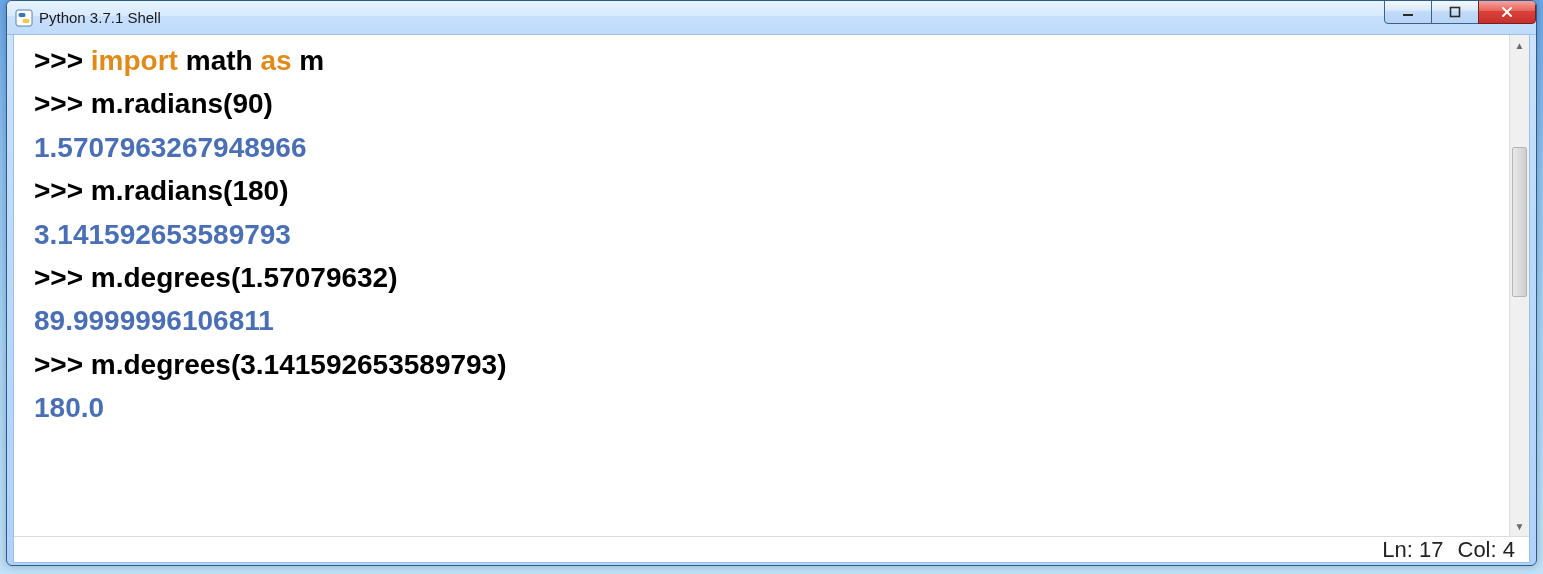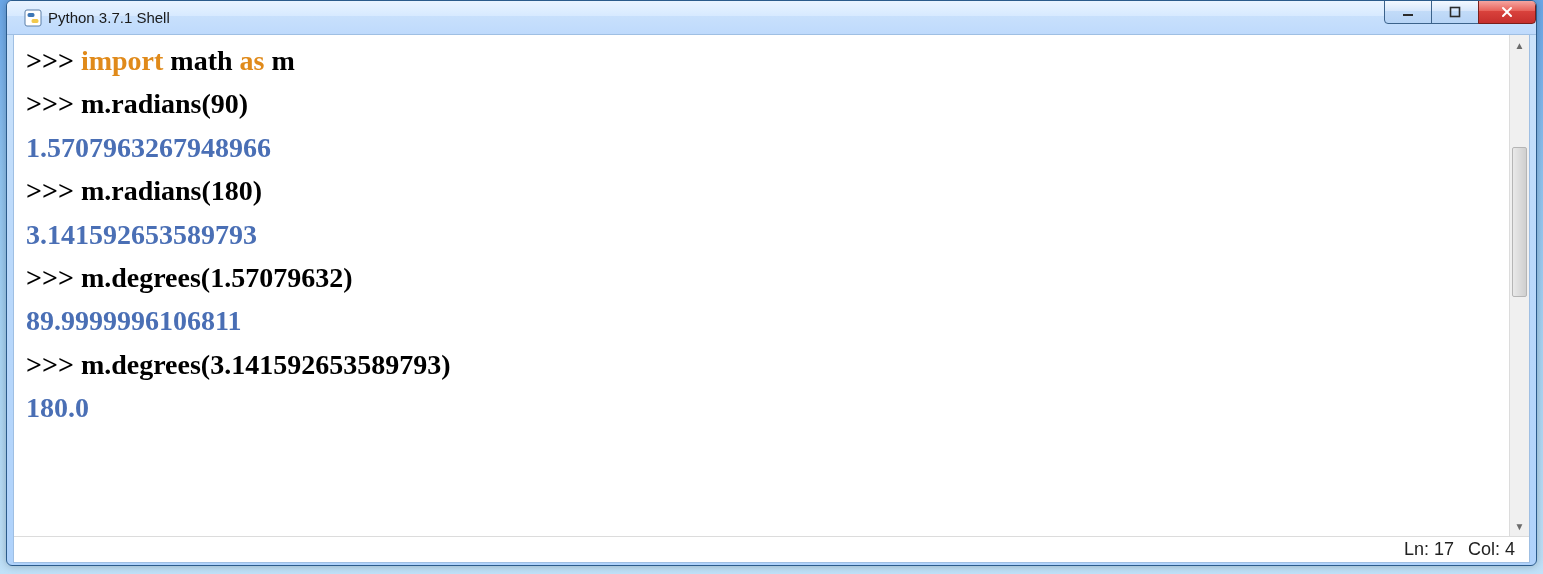--- a/index.html
+++ b/index.html
@@ -22,21 +22,21 @@
     display: flex;
     flex-direction: column;
     overflow: hidden;
   }
 
   
   .titlebar {
     height: 34px;
     display: flex;
     align-items: center;
-    padding: 0 0 0 17px;
+    padding: 0 0 0 8px;
     background: linear-gradient(to bottom, #e9f3ff 0%, #d7eaff 45%, #c8e0fc 46%, #bfdafc 100%);
     border-bottom: 1px solid #9fbfe3;
   }
   .titlebar .icon {
     width: 18px; height: 18px;
     margin-right: 6px;
     display: inline-flex; align-items: center; justify-content: center;
   }
   .titlebar .title-text {
     font-size: 15px;
@@ -99,22 +99,22 @@
     flex-direction: column;
     overflow: hidden;
   }
   .editor-wrap {
     flex: 1;
     display: flex;
     overflow: hidden;
   }
   .editor {
     flex: 1;
-    padding: 4px 8px 4px 12px;
-    font-family: Liberation Serif, serif;
+    padding: 4px 8px 4px 20px;
+    font-family: Liberation Sans, sans-serif;
     font-size: 28px;
     font-weight: bold;
     line-height: 1.55;
     color: #000000;
     white-space: pre;
     overflow: hidden;
   }
   .prompt { color: #000000; }
   .kw { color: #e08a1a; }      
   .out { color: #4a6fb5; margin-top: 31px; }      
@@ -152,21 +152,21 @@
   }
 
   .statusbar {
     height: 26px;
     border-top: 1px solid #dcdcdc;
     background: #ffffff;
     display: flex;
     justify-content: flex-end;
     align-items: center;
     padding: 0 14px;
-    font-size: 18px;
+    font-size: 22px;
     color: #222;
     gap: 14px;
   }
 </style>
 </head>
 <body>
 
 <div class="window">
 
   <div class="titlebar">

